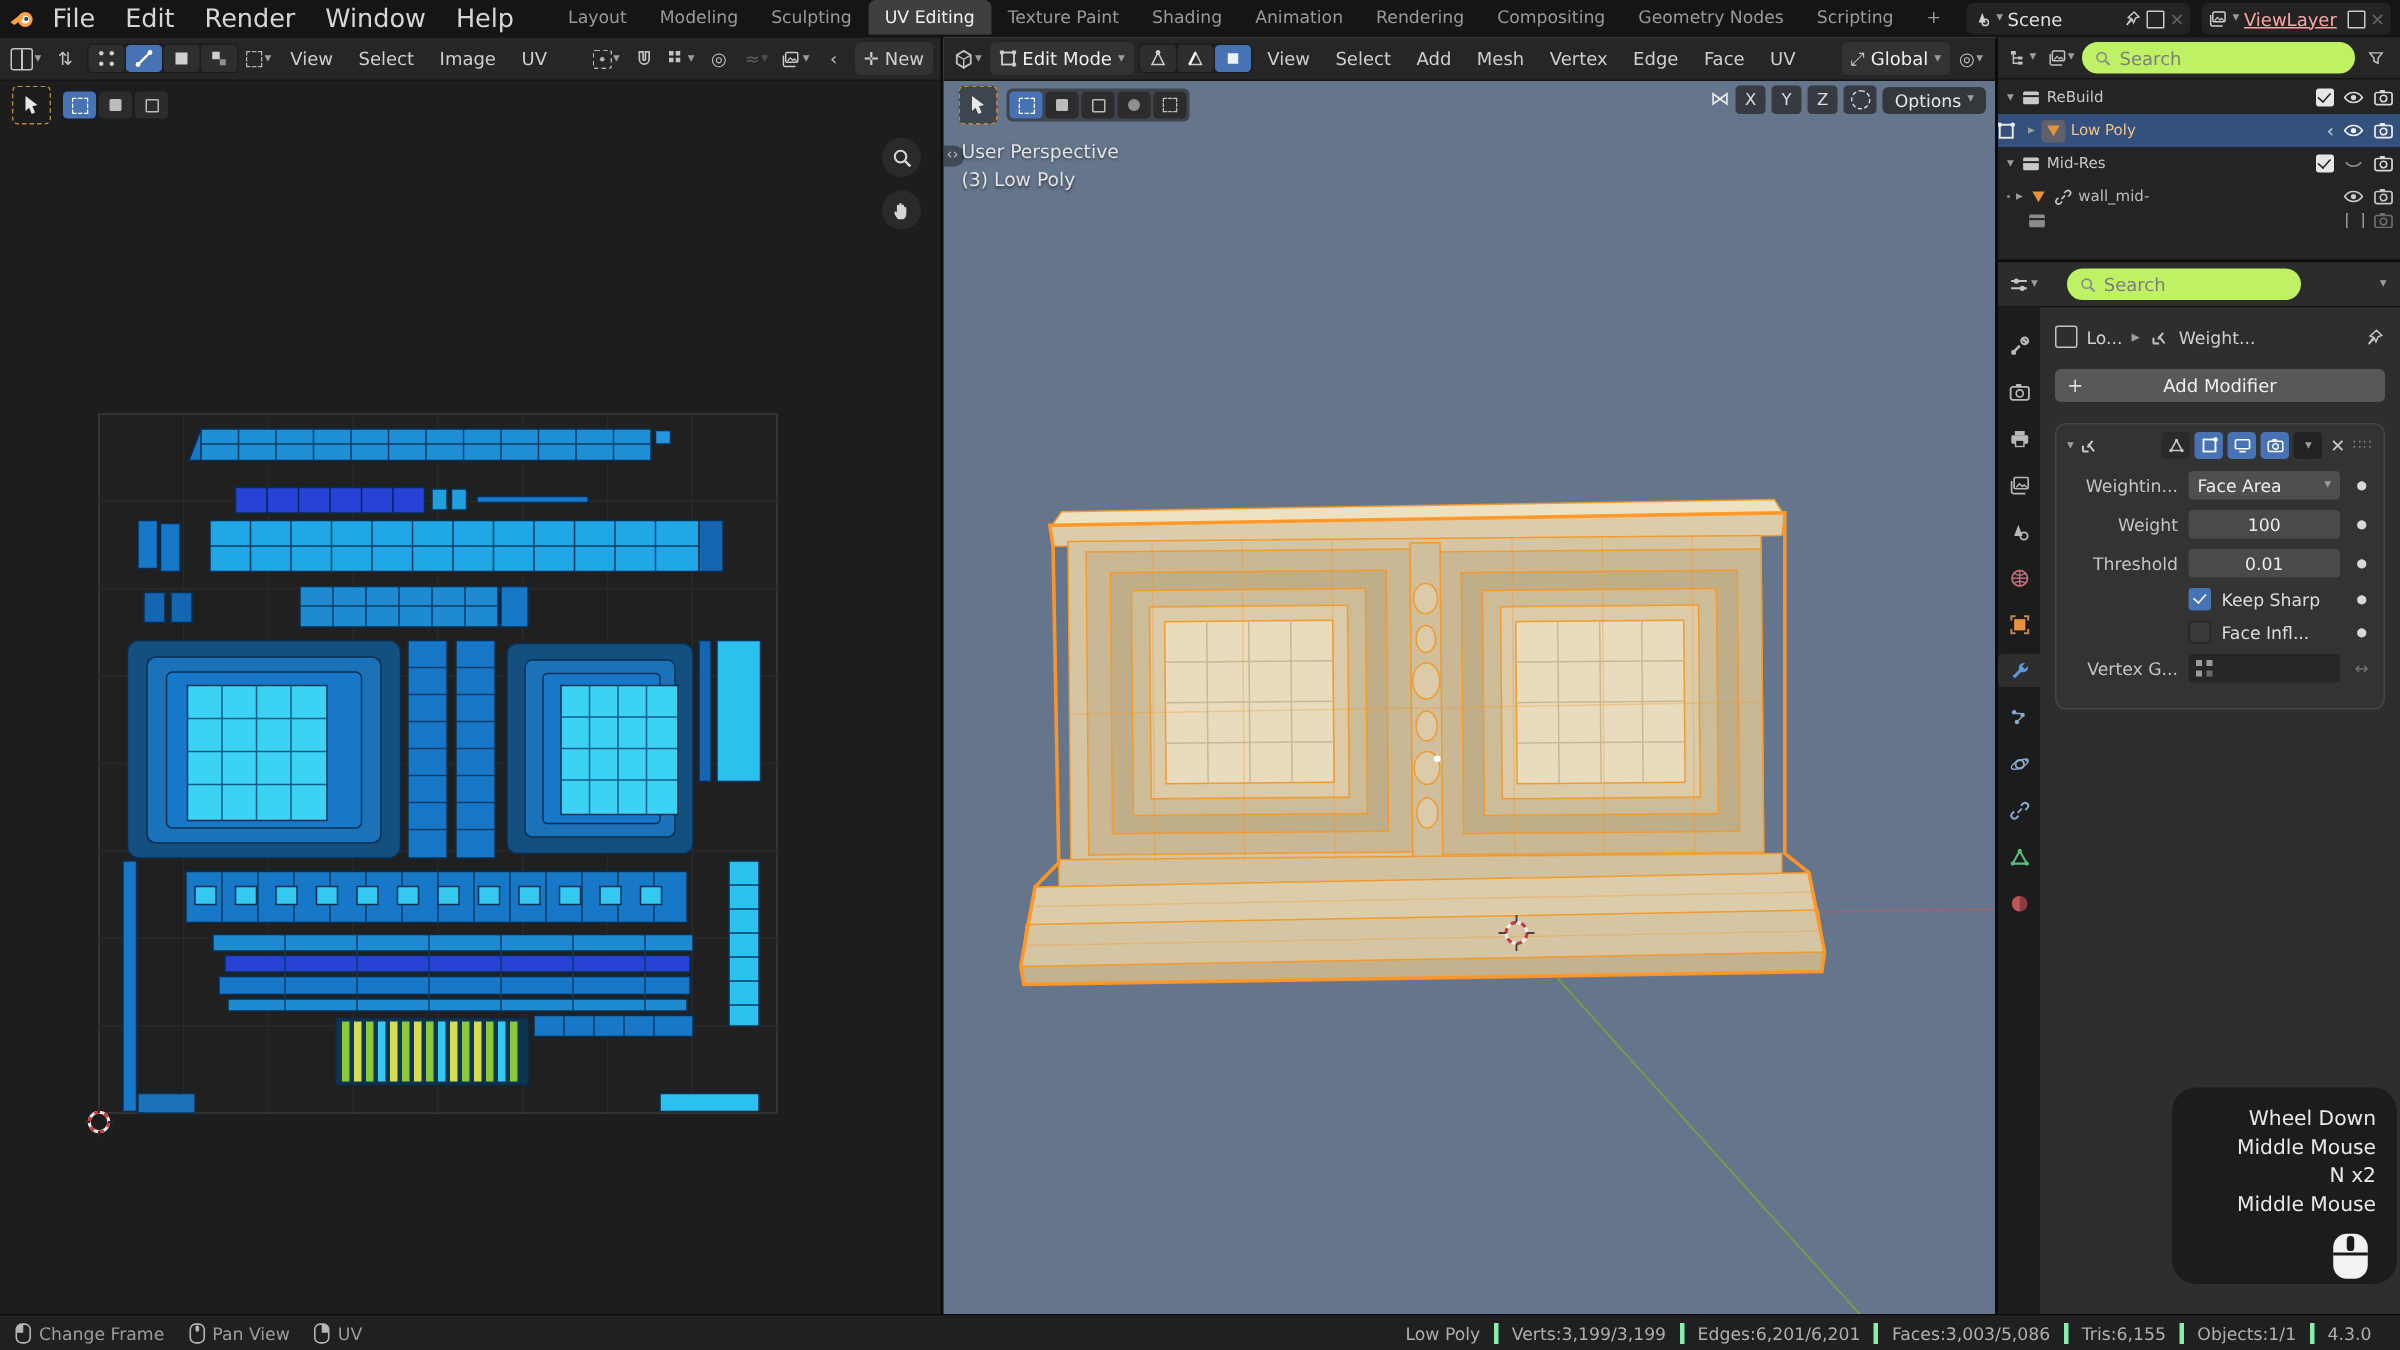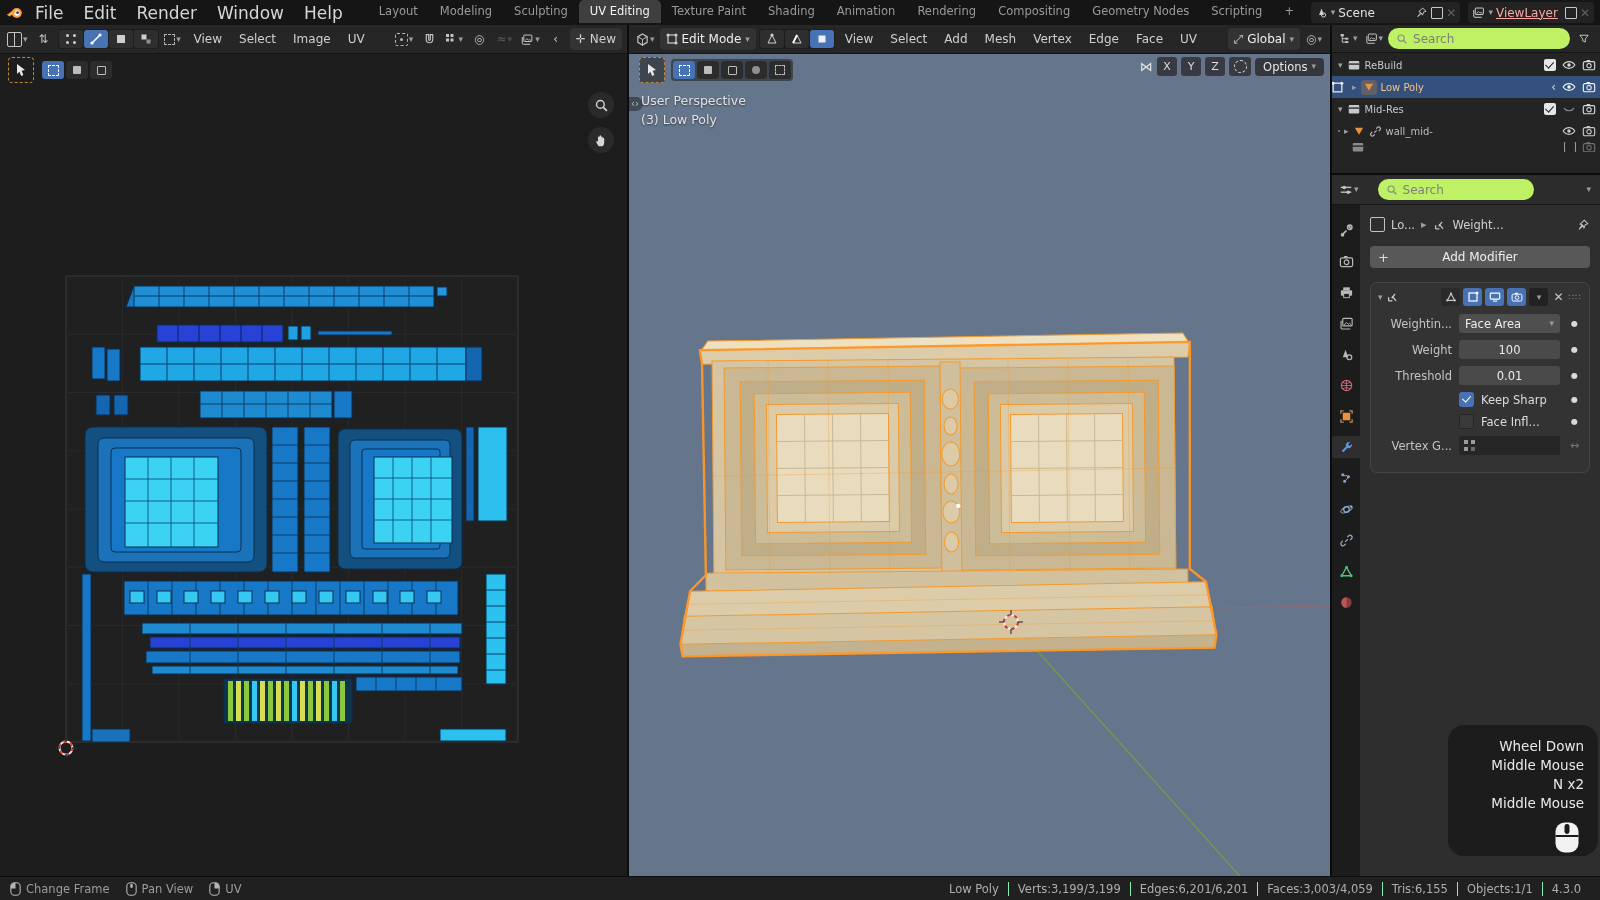--- a/index.html
+++ b/index.html
@@ -79,21 +79,21 @@
   .vgfield{flex:1;background:#262626;border-radius:3px;height:19px;display:flex;align-items:center;padding:0 5px;}
   .vgico{width:11px;height:11px;background:
     linear-gradient(#9a9a9a,#9a9a9a) 0 0/4px 4px no-repeat,
     linear-gradient(#9a9a9a,#9a9a9a) 7px 0/4px 4px no-repeat,
     linear-gradient(#9a9a9a,#9a9a9a) 0 7px/4px 4px no-repeat,
     linear-gradient(#6a6a6a,#6a6a6a) 7px 7px/4px 4px no-repeat;}
   
   #statusbar{left:0;top:876px;width:1600px;height:24px;background:#202020;display:flex;align-items:center;padding:0 10px;box-sizing:border-box;color:#9c9c9c;font-size:11.5px;border-top:1px solid #0c0c0c;}
   .hint{display:flex;align-items:center;gap:5px;margin-right:16px;}
   #stats{margin-left:auto;display:flex;align-items:center;color:#aeaeae;}
-  #stats .stat{padding:0 9px;border-left:1px solid #86efac;}
+  #stats .stat{padding:0 9px;border-left:3px solid #86efac;}
   #stats .stat:first-child{border-left:none;}
   
   #keysoverlay{left:1448px;top:725px;width:150px;height:131px;background:rgba(26,26,26,.88);border-radius:16px;padding:12px 14px 0 0;box-sizing:border-box;text-align:right;color:#e9e9e9;font-size:13.5px;line-height:19px;z-index:30;}
   #keysoverlay .mouseico{margin-top:8px;margin-right:4px;}
 </style>
 </head>
 <body>
 
 <svg width="0" height="0" style="position:absolute">
   <defs>
@@ -1114,18 +1114,18 @@
   <span class="hint">
     <svg width="11" height="14" viewBox="0 0 14 18" color="#b5b5b5">
         <use href="#i-mouse-r"></use>
       </svg>
     <span>UV</span>
   </span>
   <div id="stats">
     <span class="stat">Low Poly</span>
     <span class="stat">Verts:3,199/3,199</span>
     <span class="stat">Edges:6,201/6,201</span>
-    <span class="stat">Faces:3,003/4,059</span>
+    <span class="stat">Faces:3,003/5,086</span>
     <span class="stat">Tris:6,155</span>
     <span class="stat">Objects:1/1</span>
     <span class="stat">4.3.0</span>
   </div>
 </div>
 
 </body></html>

